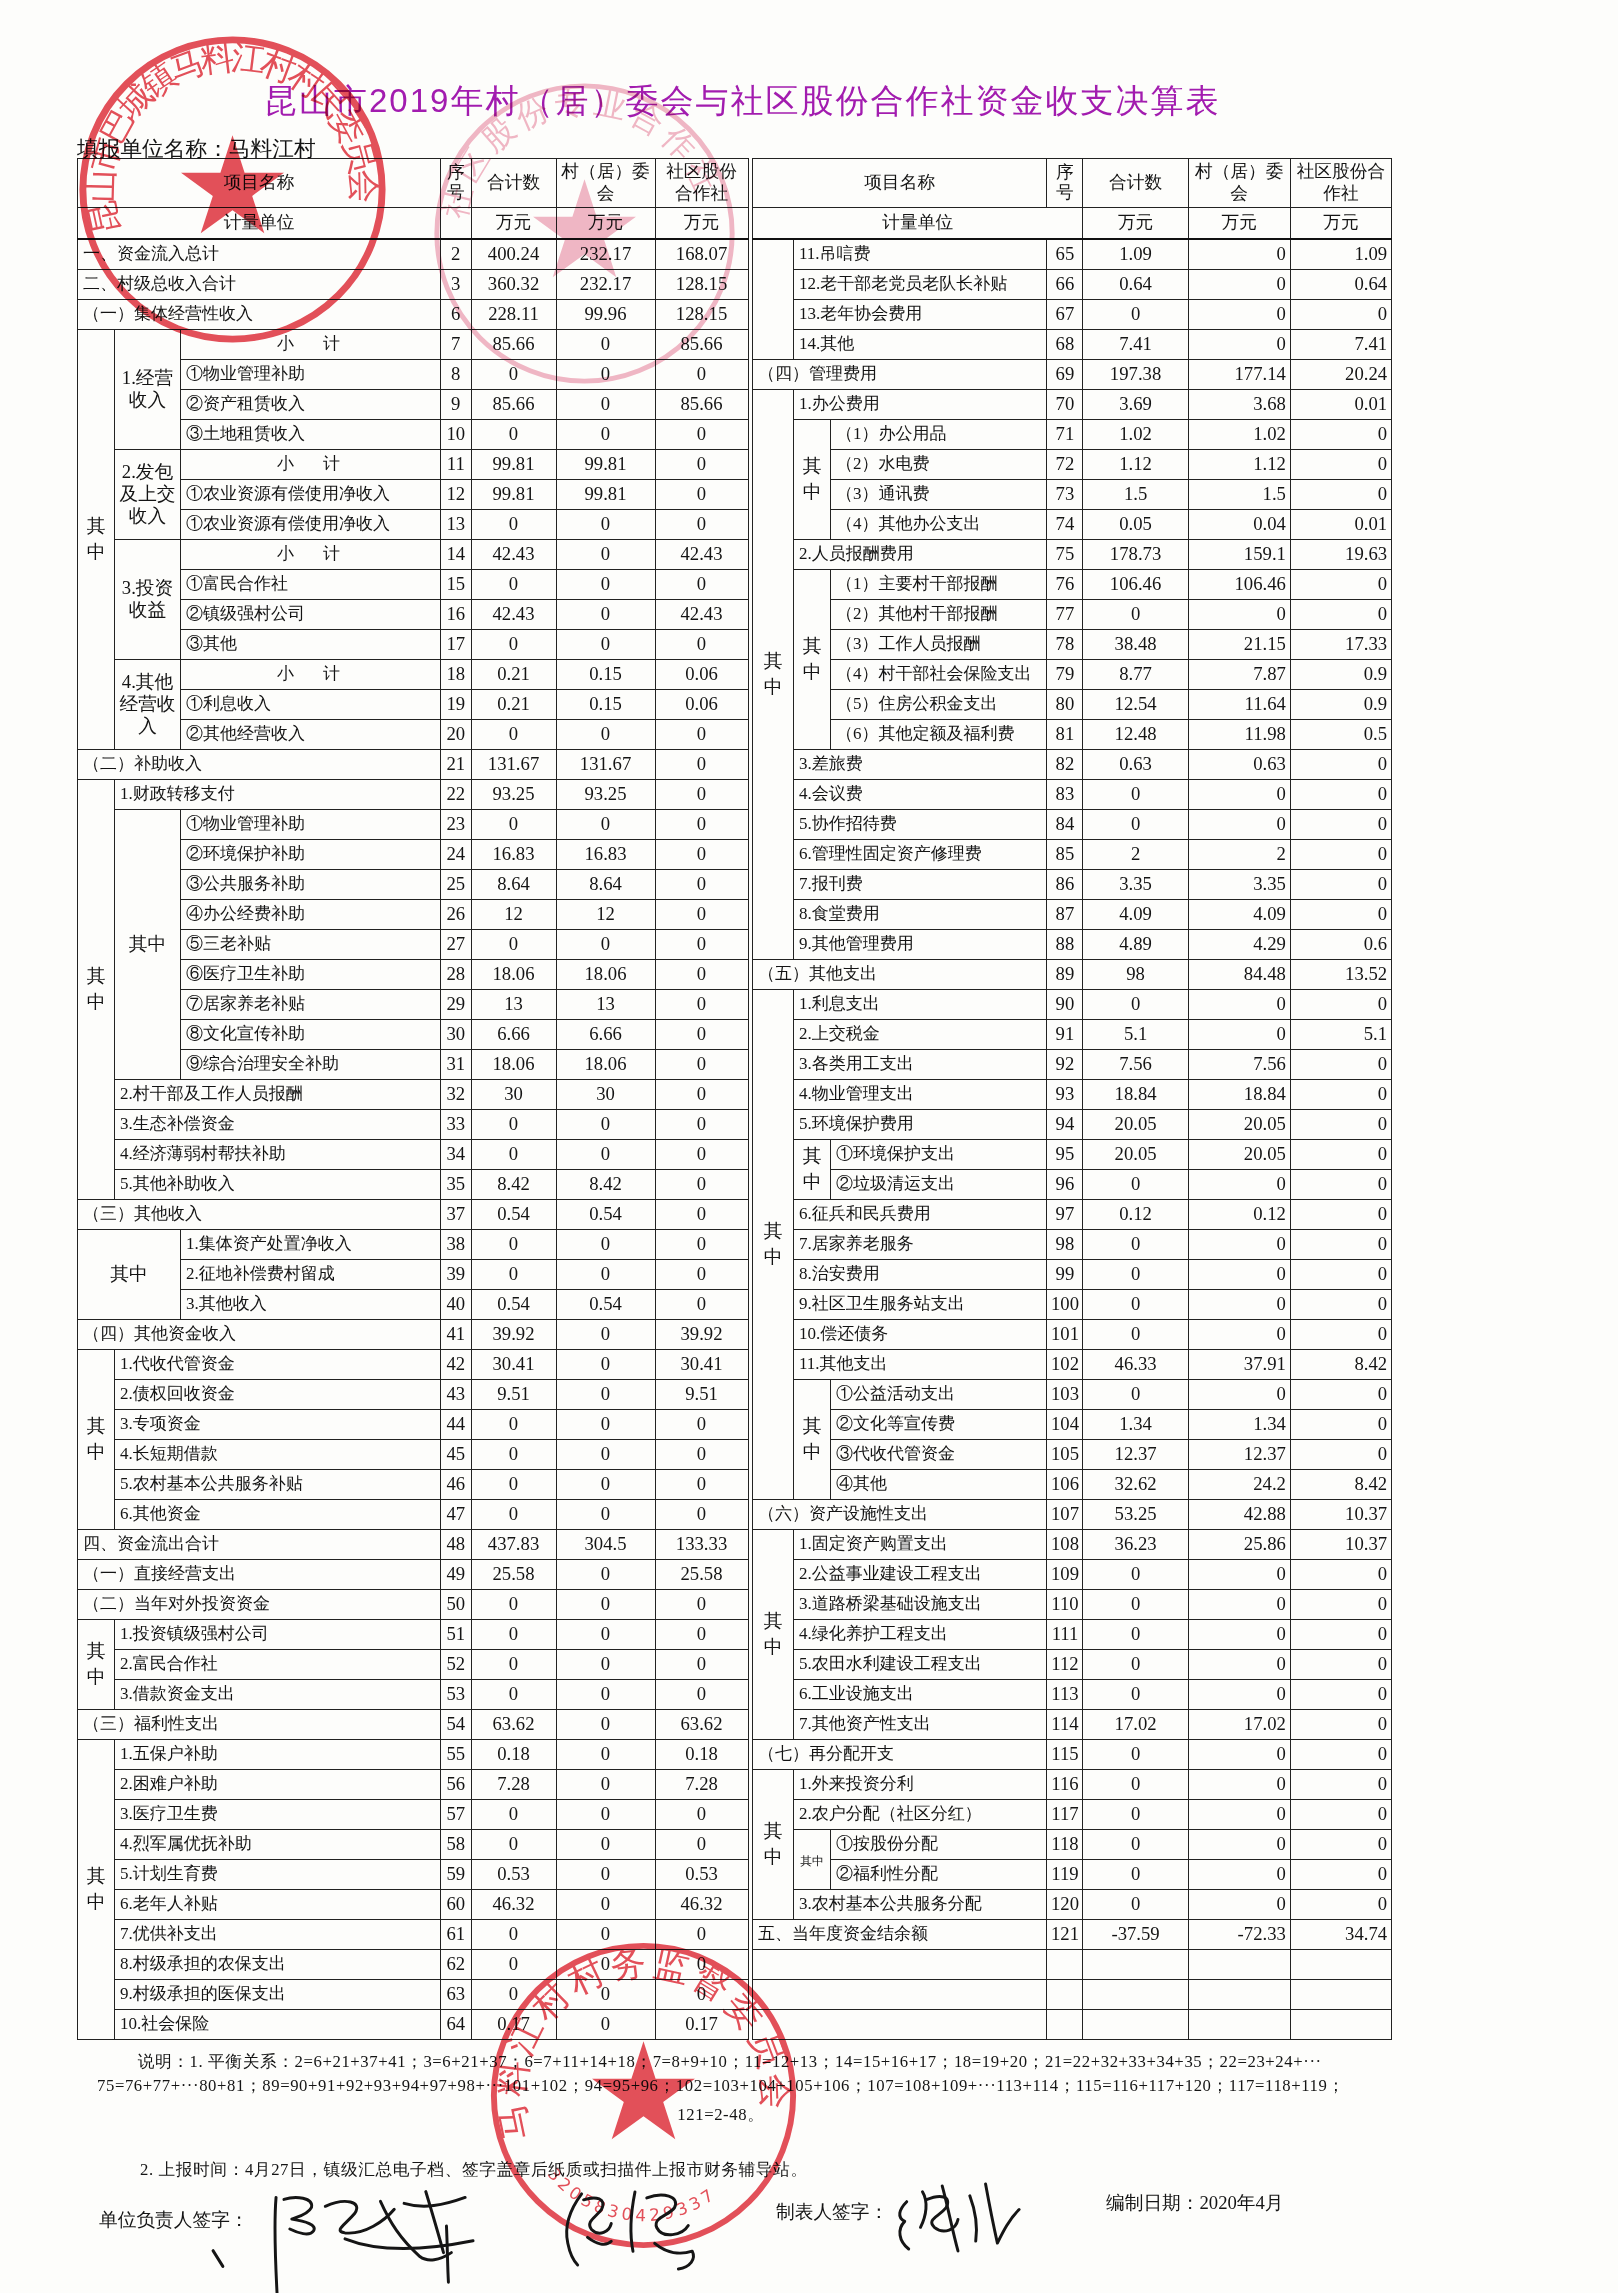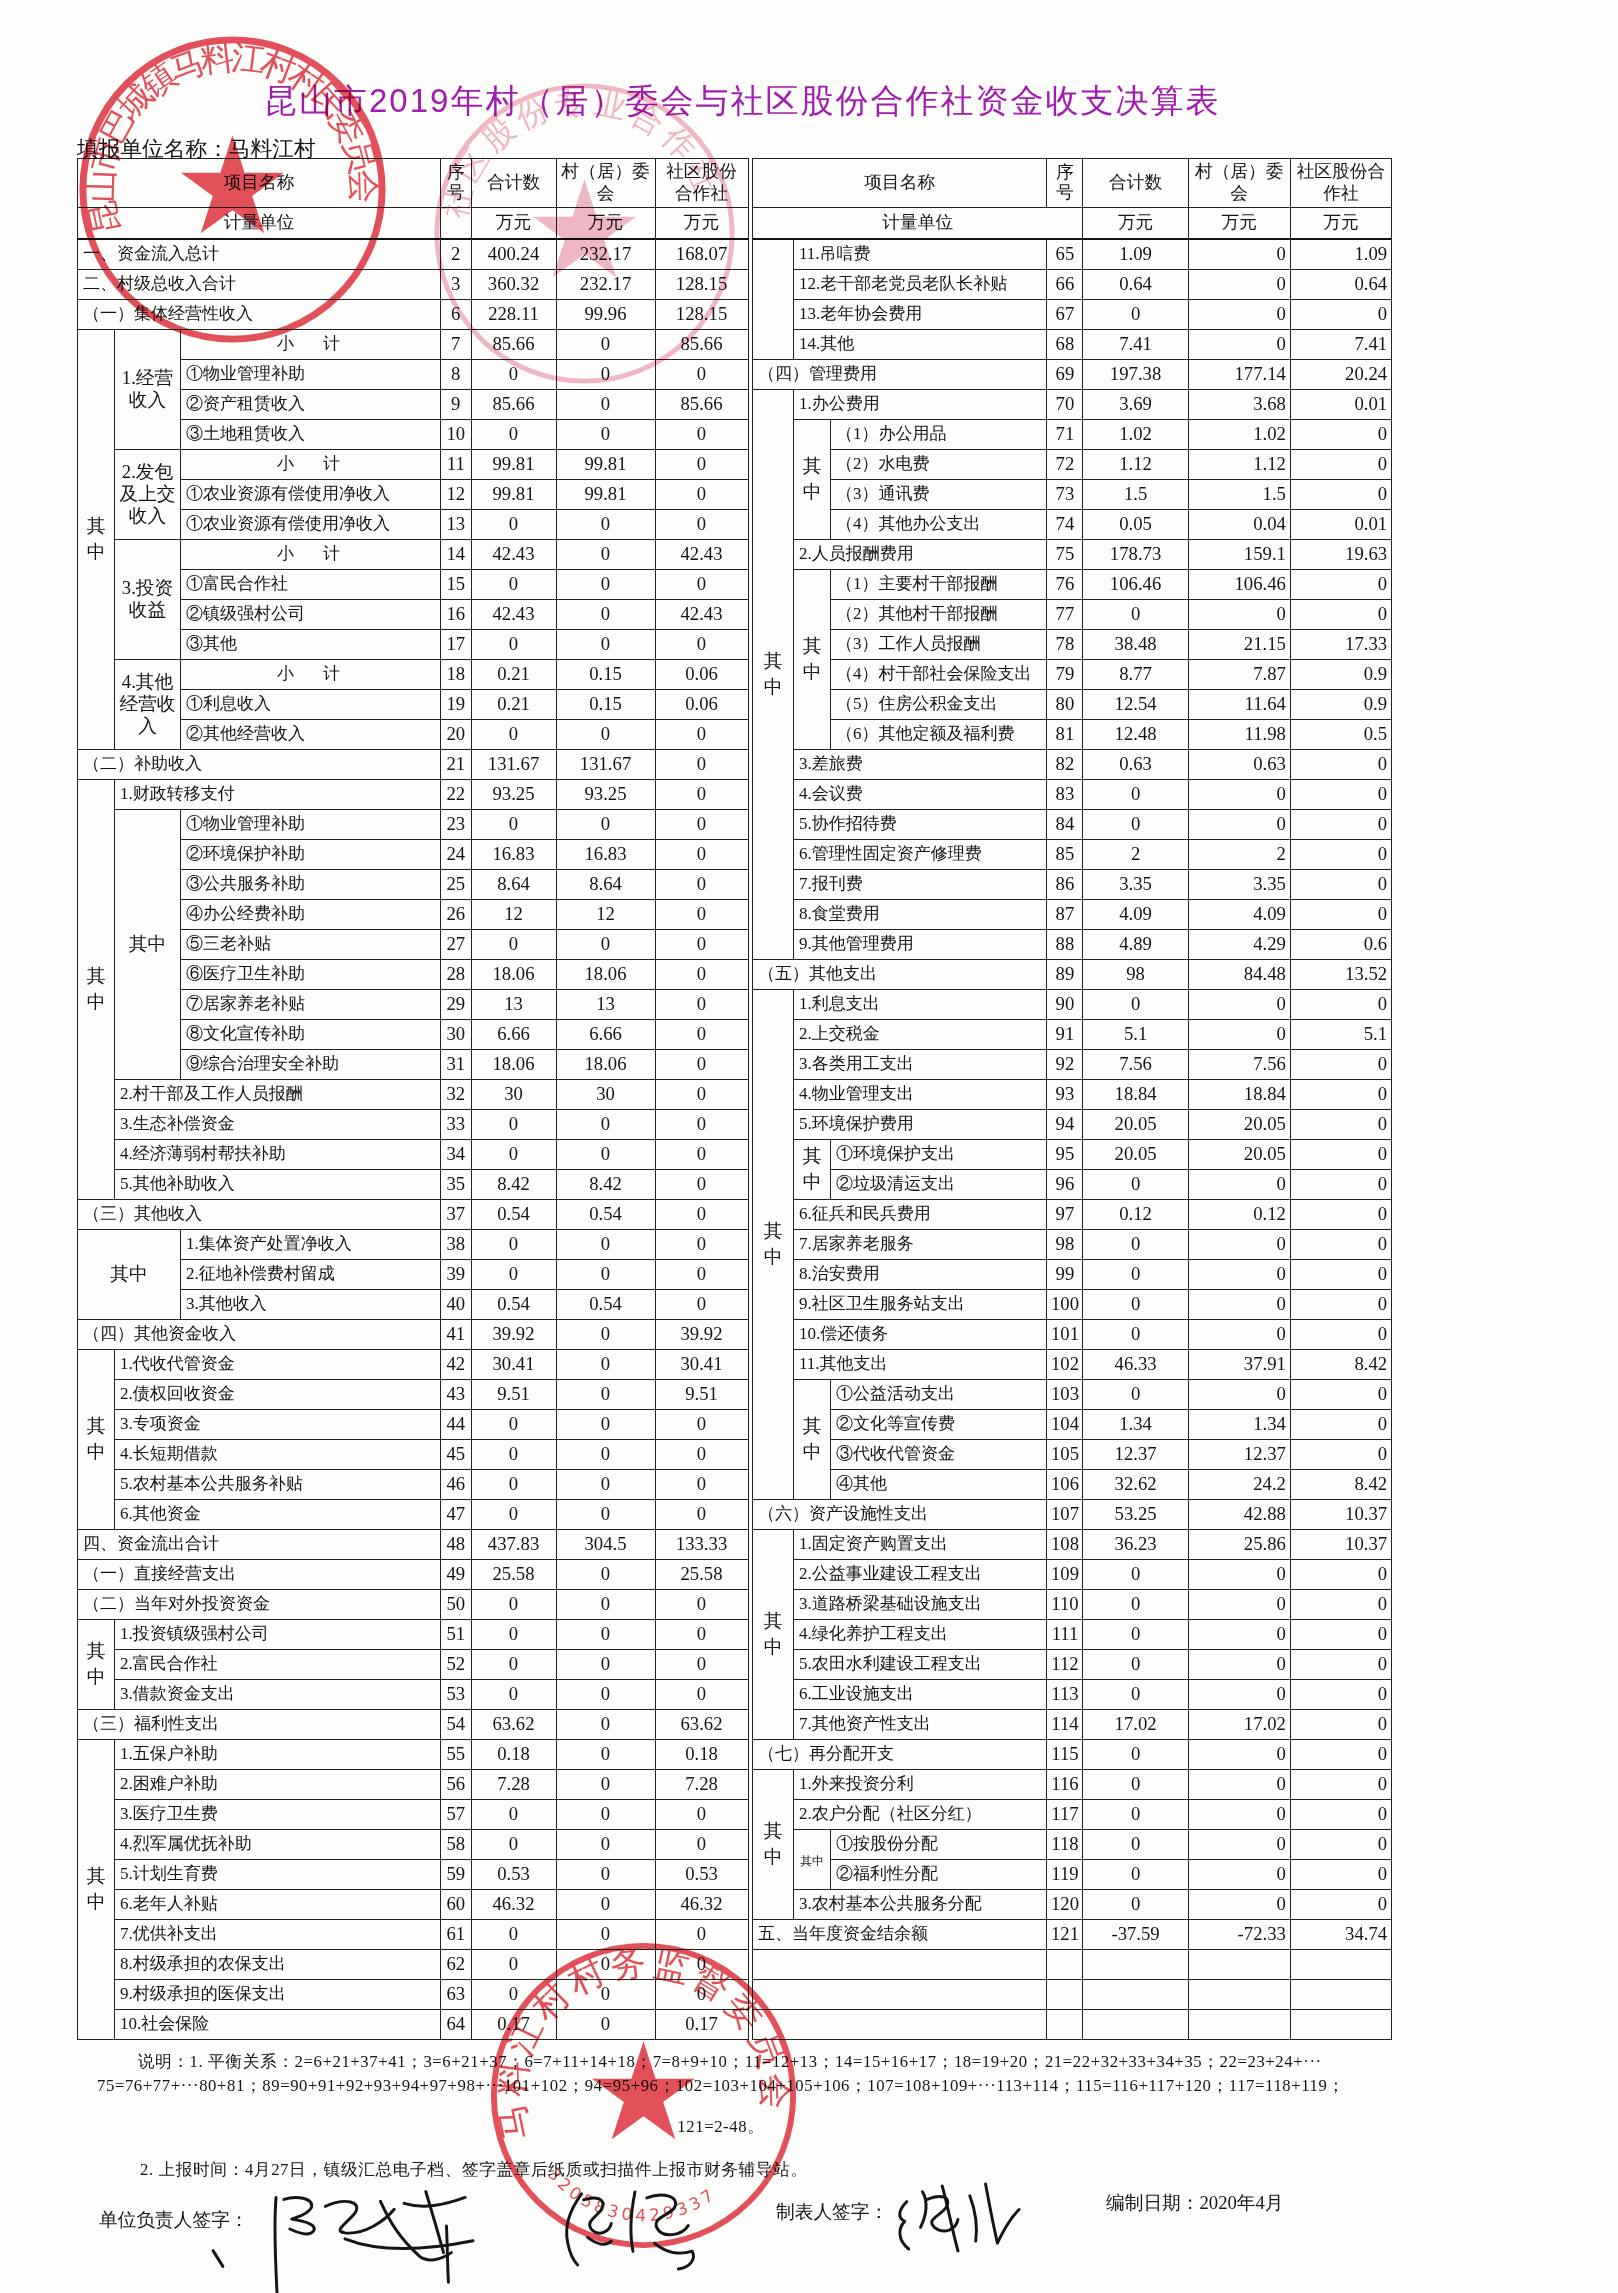--- a/index.html
+++ b/index.html
@@ -19,21 +19,21 @@
   table.fin tr.d td.nm{text-align:left;padding-left:4.9px;font-size:17px;}
   table.fin tr.d td.nm.c{text-align:center;letter-spacing:5.9px;}
   #right-table tr.d td:nth-last-child(1),#right-table tr.d td:nth-last-child(2){text-align:right;padding-right:3.9px;}
   table.fin td.g{text-align:center;white-space:normal;font-size:17.7px;line-height:21.7px;}
   .stack{display:inline-block;width:1em;white-space:normal;word-break:break-all;line-height:25.6px;}
   .wrap{display:inline-block;white-space:normal;word-break:break-all;line-height:21.7px;}
   .tiny{font-size:11.8px;line-height:13.8px;}
   .seqhead{display:inline-block;width:1em;white-space:normal;word-break:break-all;line-height:19.7px;}
   .notes{position:absolute;left:97px;top:2050px;font-size:16.7px;line-height:23.6px;letter-spacing:0.6px;white-space:nowrap;text-align:center;}
   .notes .l0{padding-left:17.7px;}
-  .notes .l3{margin-top:18px;}
+  .notes .l3{margin-top:6px;}
   .notes .item2{position:absolute;left:43px;top:108px;}
   .foot{position:absolute;font-size:18.7px;white-space:nowrap;line-height:21.7px;}
   .stamp{position:absolute;width:315px;height:315px;pointer-events:none;mix-blend-mode:multiply;z-index:5;}
   .stamp text{font-family:"DejaVu Sans",sans-serif;}
   .sig{position:absolute;pointer-events:none;z-index:6;}
 </style>
 </head>
 <body>
 
 <div class="title">昆山市2019年村（居）委会与社区股份合作社资金收支决算表</div>

